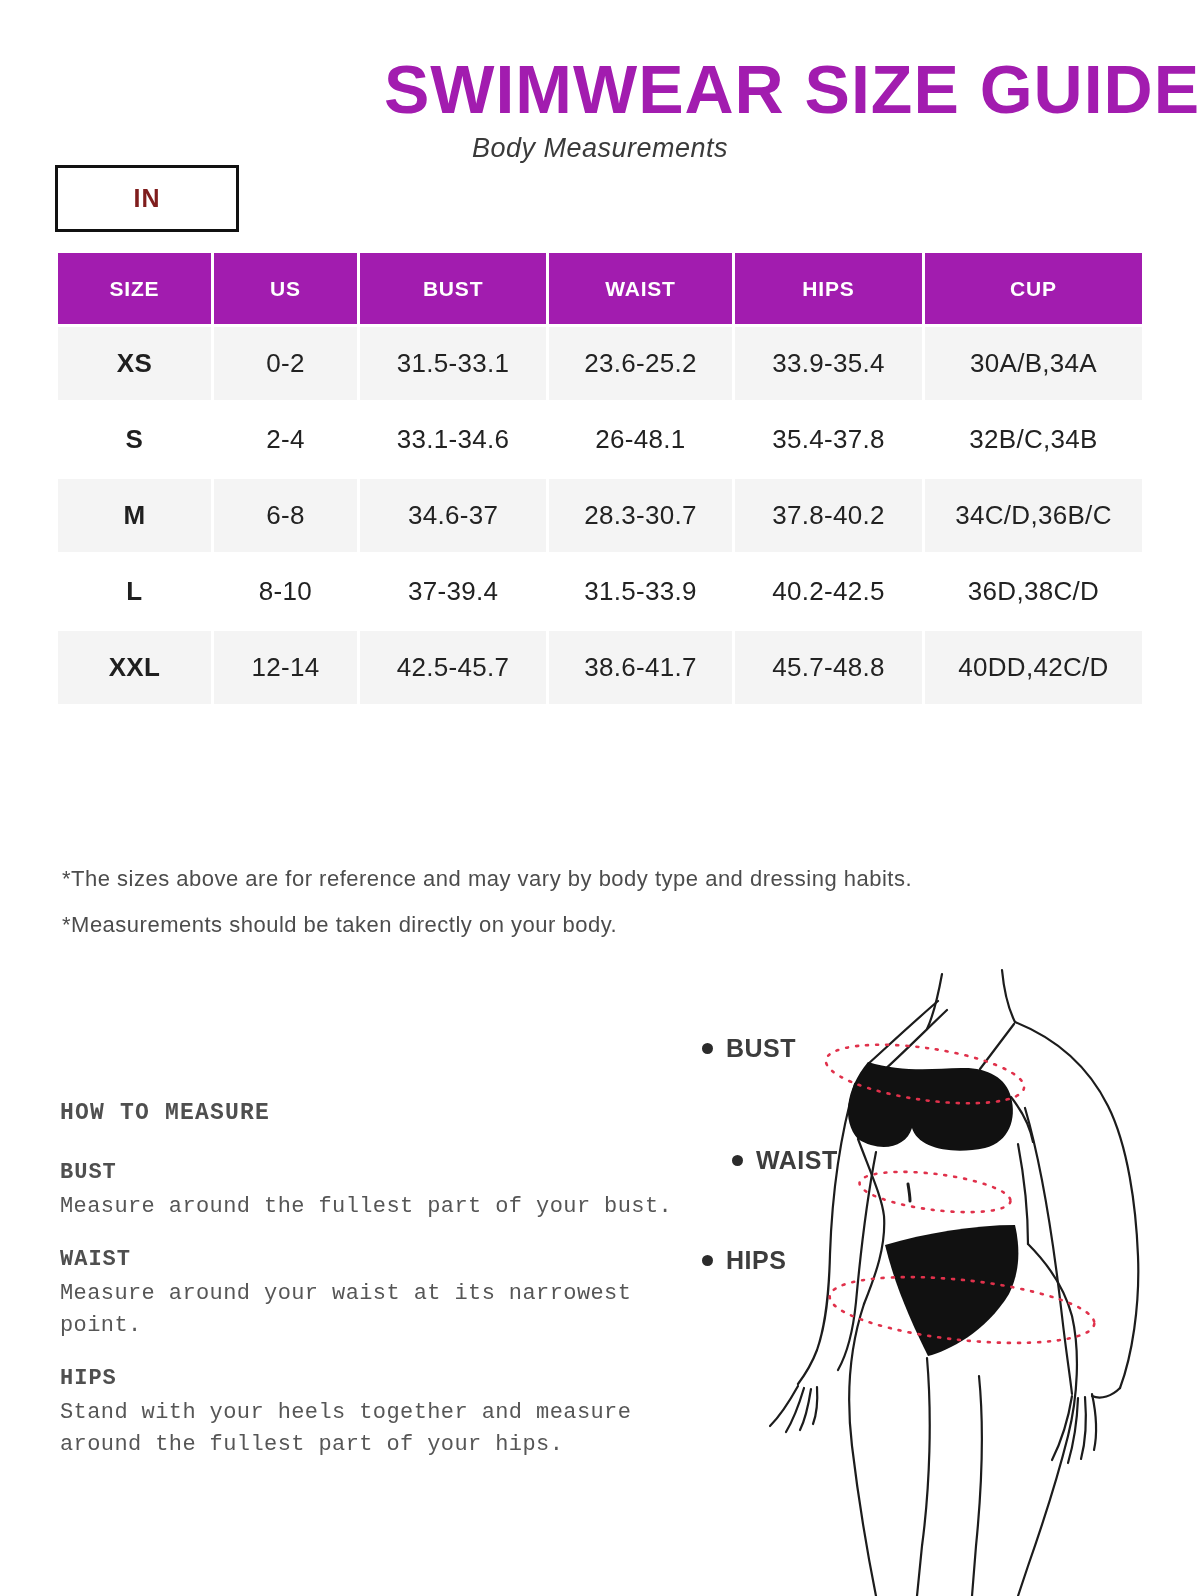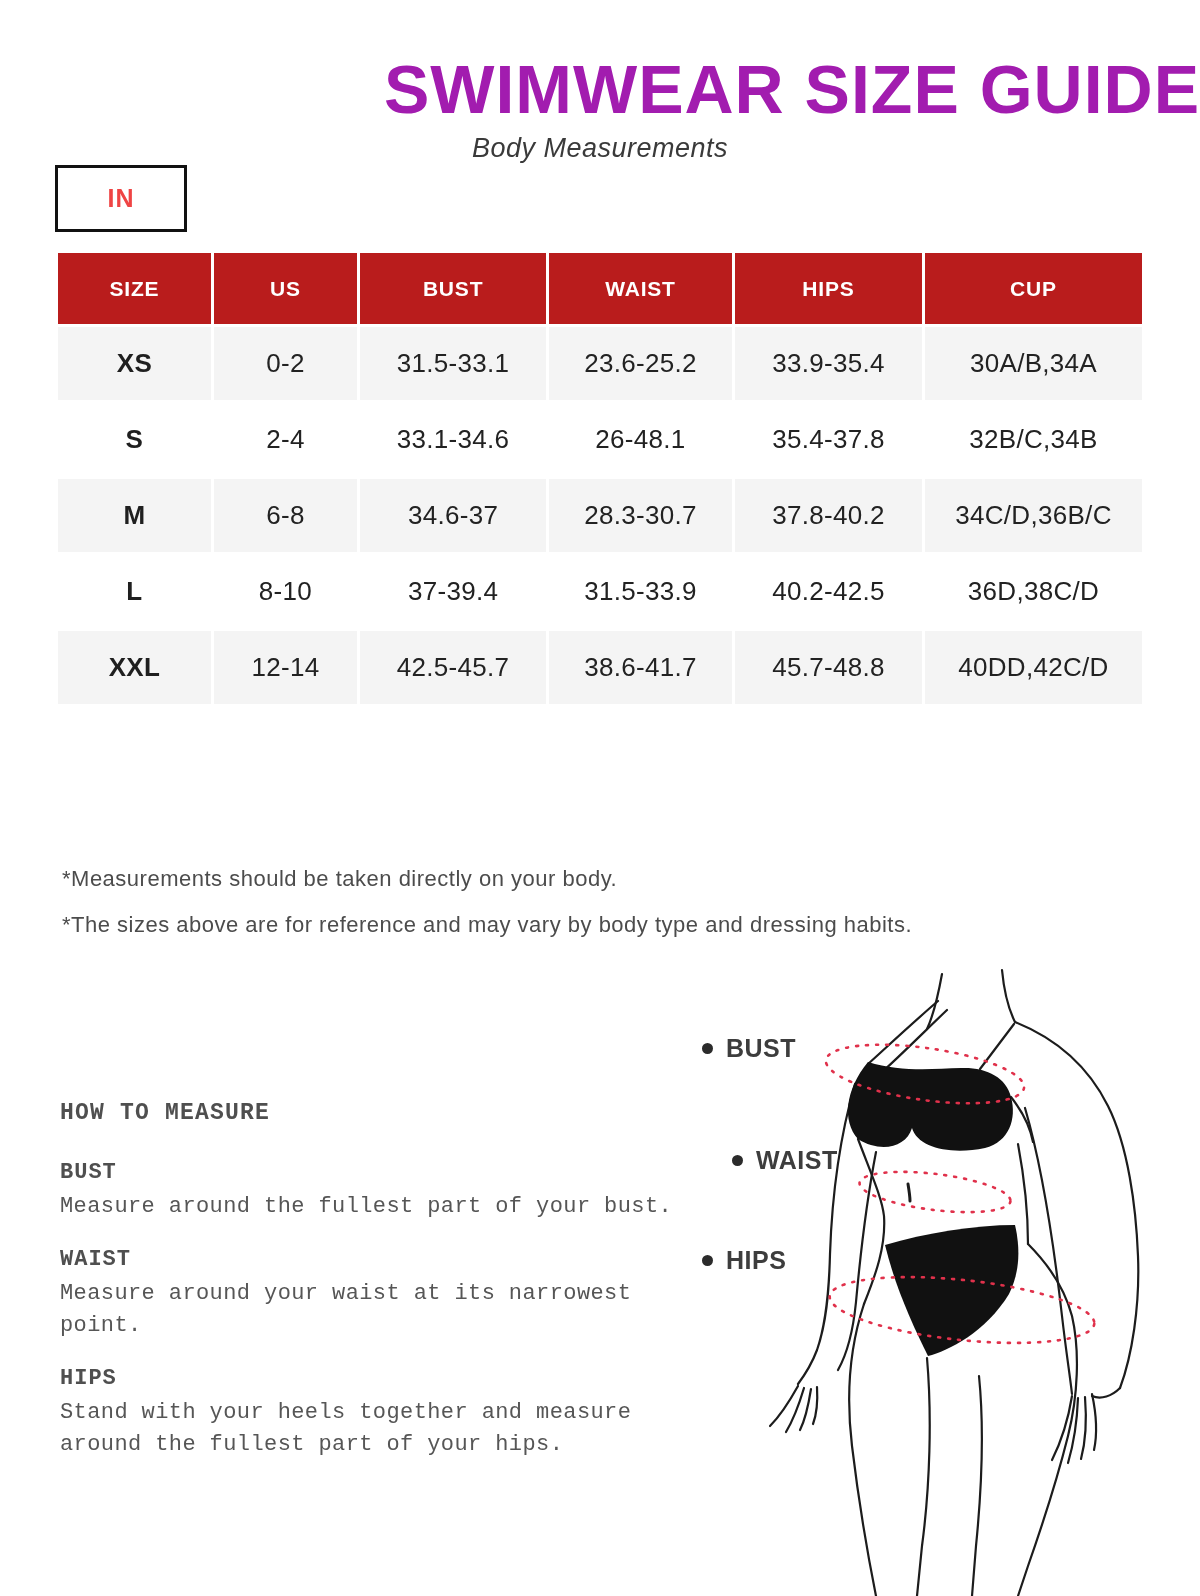--- a/index.html
+++ b/index.html
@@ -10,31 +10,31 @@
   .title{
     position:absolute;top:50px;left:0;width:100%;text-align:right;
     font-size:68px;font-weight:700;letter-spacing:1px;color:#a21caf;
     font-stretch:condensed;
   }
   .subtitle{
     position:absolute;top:133px;left:0;width:100%;text-align:center;
     font-style:italic;font-size:27px;color:#3a3a3a;letter-spacing:0.5px;
   }
   .unit-box{
-    position:absolute;left:55px;top:165px;width:132px;height:67px;
+    position:absolute;left:55px;top:165px;width:184px;height:67px;
     box-sizing:border-box;border:3px solid #111;background:#fff;
     display:flex;align-items:center;justify-content:center;
-    font-size:25px;font-weight:700;color:#ef4444;letter-spacing:1px;cursor:pointer;
+    font-size:25px;font-weight:700;color:#7f1d1d;letter-spacing:1px;cursor:pointer;
   }
   table.size-table{
     position:absolute;left:55px;top:250px;width:1090px;
     border-collapse:separate;border-spacing:3px;table-layout:fixed;
   }
   table.size-table th{
-    background:#b91c1c;color:#ffffff;font-size:21px;font-weight:700;
+    background:#a21caf;color:#ffffff;font-size:21px;font-weight:700;
     height:69px;letter-spacing:0.8px;font-stretch:condensed;
   }
   table.size-table td{
     text-align:center;vertical-align:middle;font-size:26px;color:#222;
     height:71px;background:#ffffff;font-stretch:condensed;letter-spacing:0.3px;
   }
   table.size-table tbody tr:nth-child(odd) td{background:#f4f4f4;}
   table.size-table td.size-col{font-weight:700;color:#1f1f1f;}
   .notes{
     position:absolute;left:62px;top:866px;font-size:22px;color:#4c4c4c;
@@ -135,22 +135,22 @@
       <td>12-14</td>
       <td>42.5-45.7</td>
       <td>38.6-41.7</td>
       <td>45.7-48.8</td>
       <td>40DD,42C/D</td>
     </tr>
   </tbody>
 </table>
 
 <div class="notes">
+  <div>*The sizes above are for reference and may vary  by body type and dressing habits.</div>
   <div>*Measurements should be taken directly on your body.</div>
-  <div>*The sizes above are for reference and may vary  by body type and dressing habits.</div>
 </div>
 
 <div class="howto">
   <h3>HOW TO MEASURE</h3>
   <div>
     <h4>BUST</h4>
     <p>Measure around the fullest part of your bust.</p>
   </div>
   <div>
     <h4>WAIST</h4>

